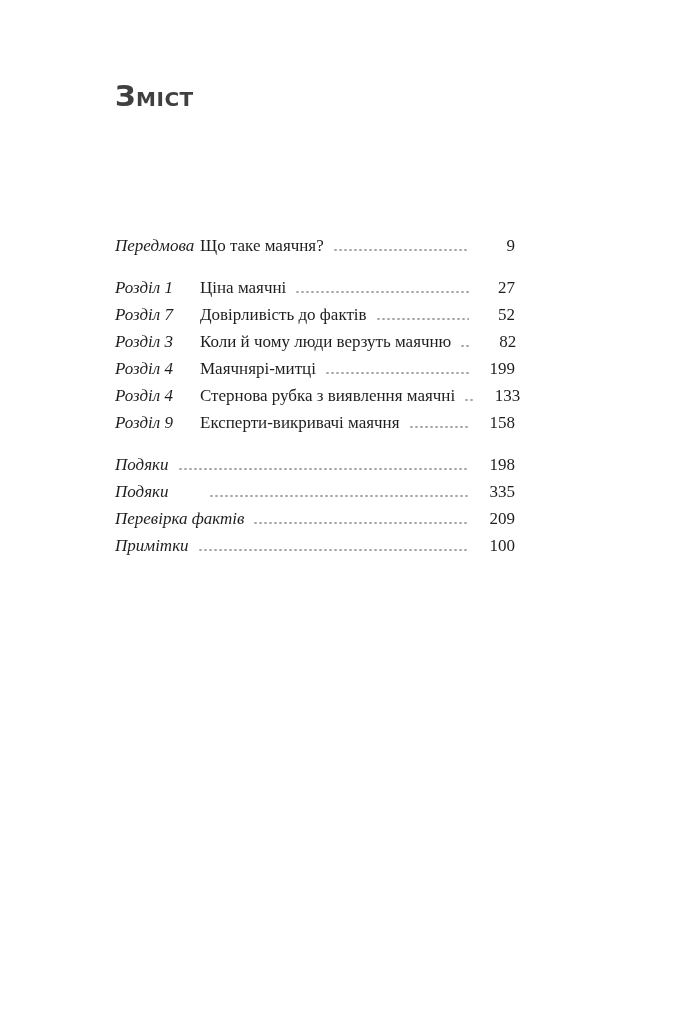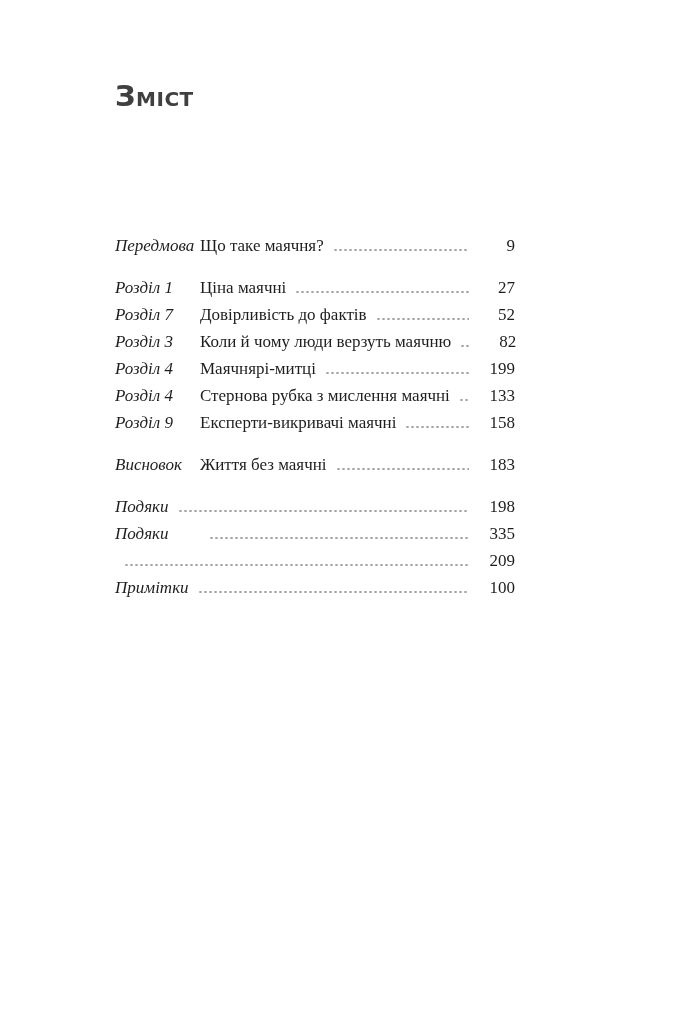--- a/index.html
+++ b/index.html
@@ -116,53 +116,46 @@
           <span class="pg">82</span>
         </div>
         <div class="row">
           <span class="lbl">Розділ 4</span>
           <span class="ttl">Маячнярі-митці</span>
           <span class="leader"></span>
           <span class="pg">199</span>
         </div>
         <div class="row">
           <span class="lbl">Розділ 4</span>
-          <span class="ttl">Стернова рубка з мислення маячні</span>
+          <span class="ttl">Стернова рубка з виявлення маячні</span>
           <span class="leader"></span>
           <span class="pg">133</span>
         </div>
         <div class="row">
           <span class="lbl">Розділ 9</span>
-          <span class="ttl">Експерти-викривачі маячні</span>
+          <span class="ttl">Експерти-викривачі маячня</span>
           <span class="leader"></span>
           <span class="pg">158</span>
         </div>
       </div>
 
-      <div class="grp">
-        <div class="row">
-          <span class="lbl">Висновок</span>
-          <span class="ttl">Життя без маячні</span>
-          <span class="leader"></span>
-          <span class="pg">183</span>
-        </div>
-      </div>
 
       <div class="grp">
         <div class="row">
           <span class="lbl wide">Подяки</span>
           <span class="leader"></span>
           <span class="pg">198</span>
         </div>
         <div class="row">
           <span class="lbl">Подяки</span>
           <span class="leader"></span>
           <span class="pg">335</span>
         </div>
         <div class="row">
+          <span class="lbl wide">Перевірка фактів</span>
           <span class="leader"></span>
           <span class="pg">209</span>
         </div>
         <div class="row">
           <span class="lbl wide">Примітки</span>
           <span class="leader"></span>
           <span class="pg">100</span>
         </div>
       </div>
 

